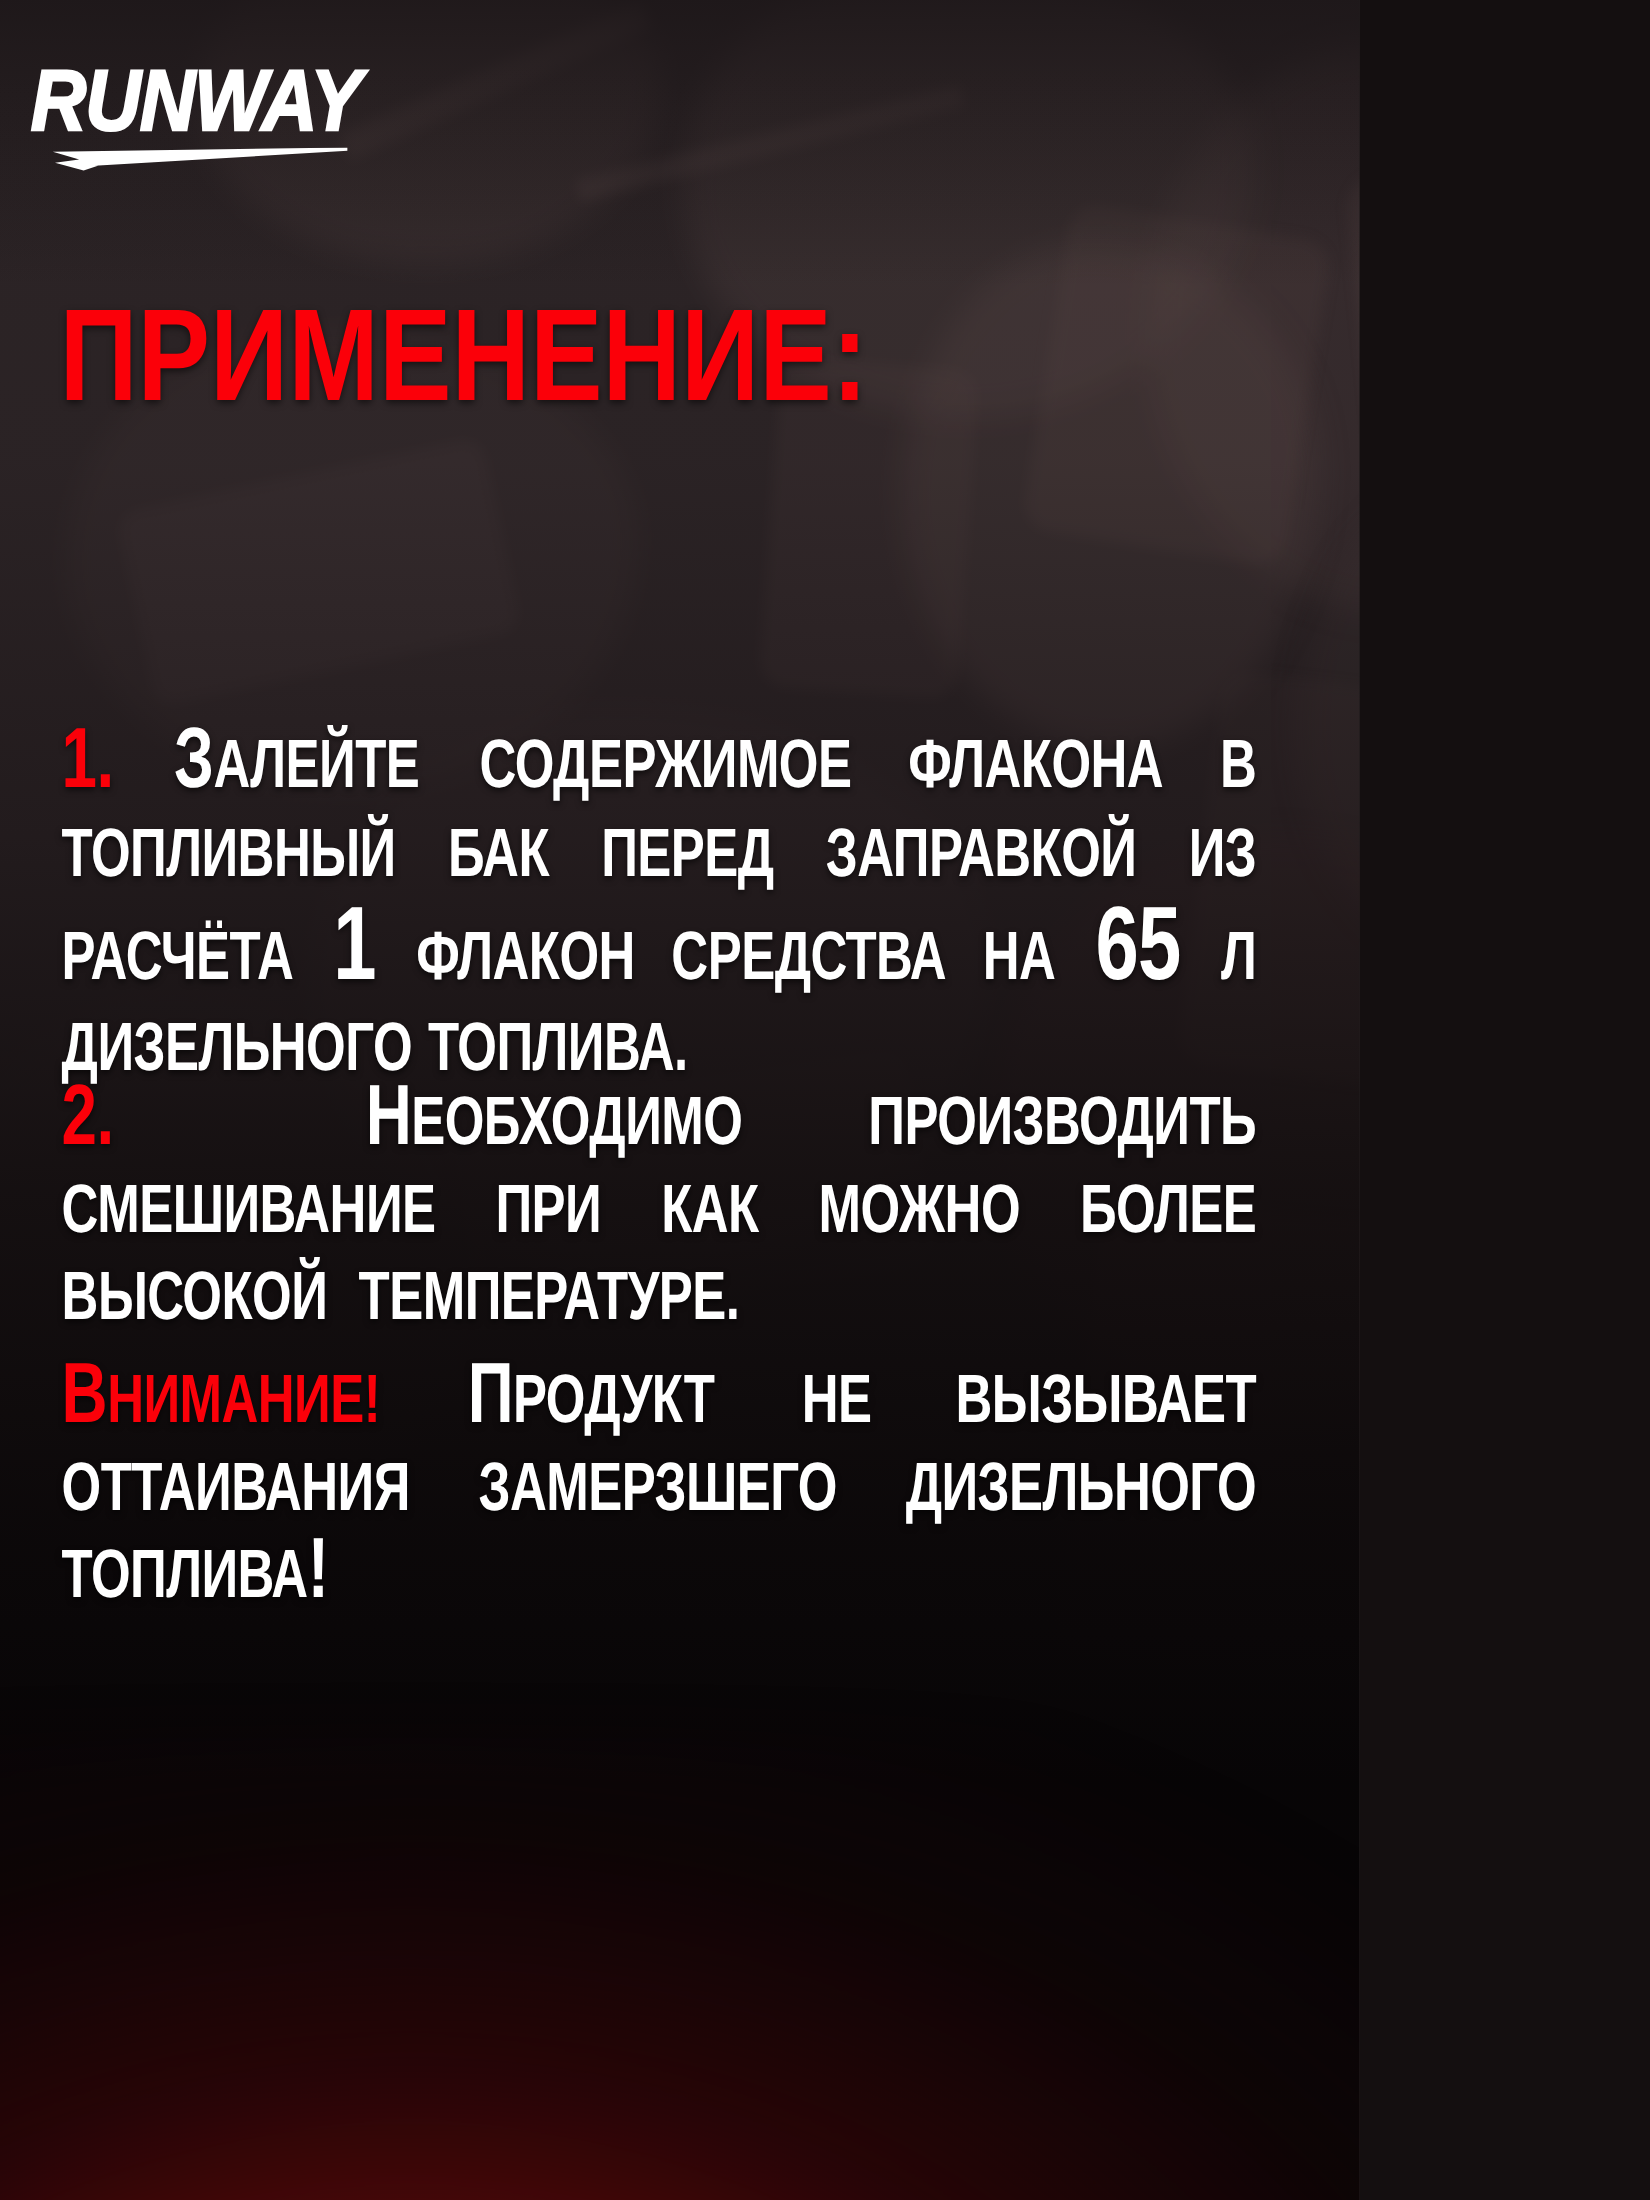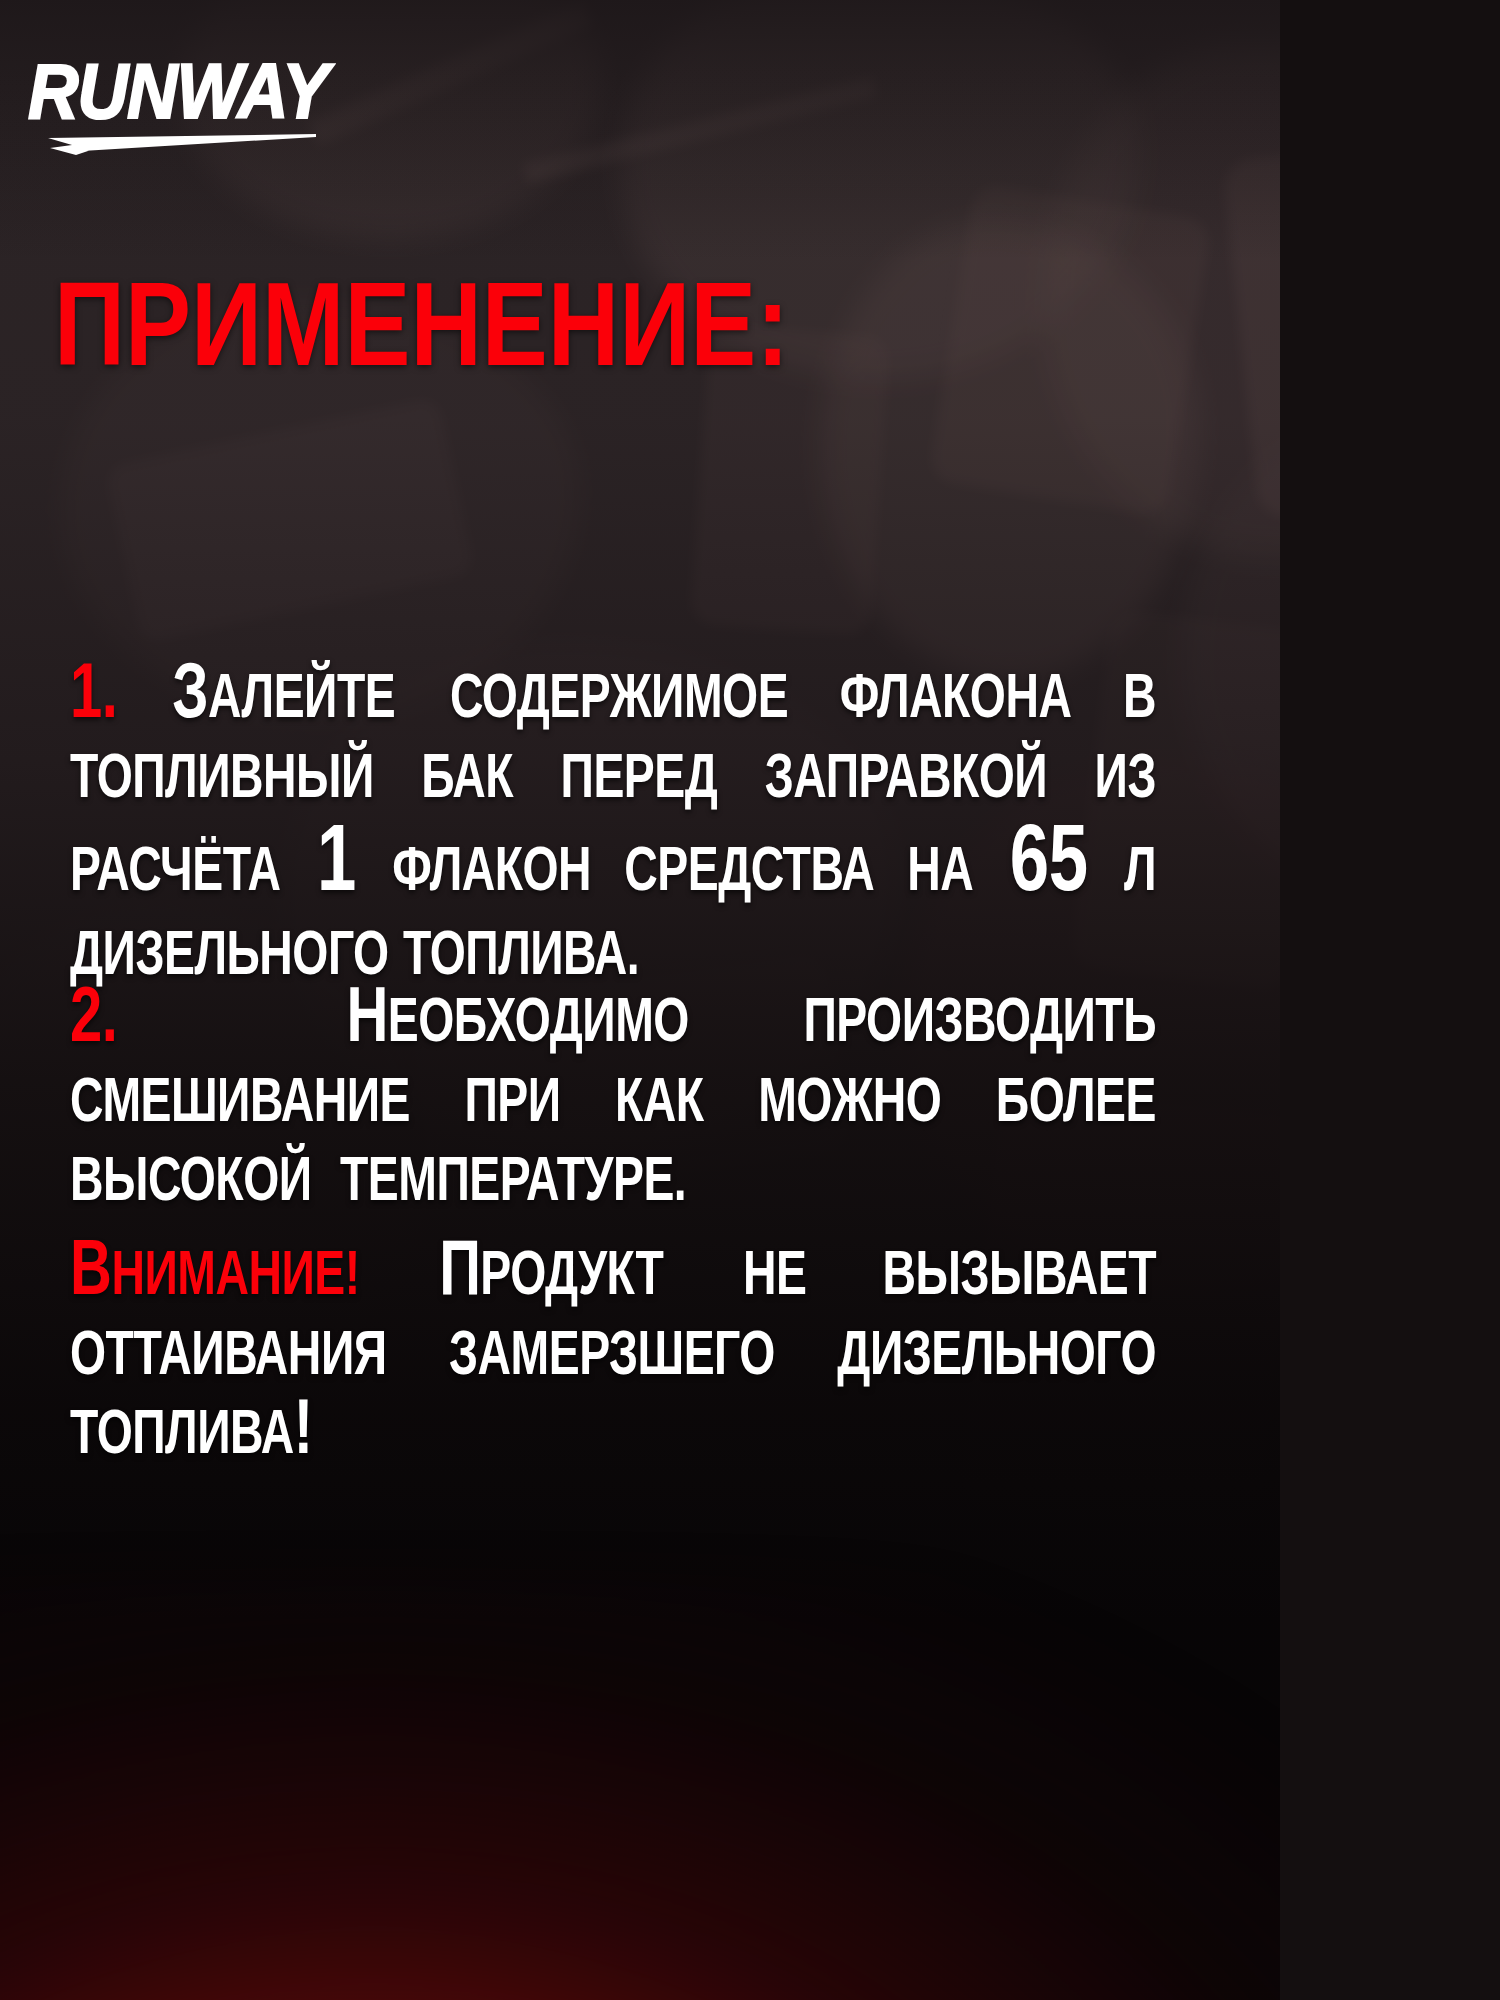--- a/index.html
+++ b/index.html
@@ -10,21 +10,20 @@
     font-family:"Liberation Sans", sans-serif;
     overflow:hidden;
   }
 
   
   .poster{
     position:relative;
     width:1236px;height:2000px;
     overflow:hidden;
     background:#241d1e;
-    padding-left:44px;
   }
 
   
   .bg-photo{
     position:absolute; inset:0;
     background:#2c2426;
     overflow:hidden;
   }
   .bg-photo .blob{
     position:absolute;
@@ -103,21 +102,21 @@
     color:#fb0009;
     white-space:nowrap;
     transform:scaleX(1.03) scaleY(1.24);
     transform-origin:left top;
     text-shadow:0 2px 6px rgba(0,0,0,.55);
   }
 
   
   .copy{
     position:absolute;
-    left:70px; top:650px;
+    left:56px; top:650px;
     width:1086px;
   }
 
   .para{
     color:#ffffff;
     font-weight:700;
     font-size:58px;
     line-height:1.03;
     text-align:justify;
     text-align-last:left;

